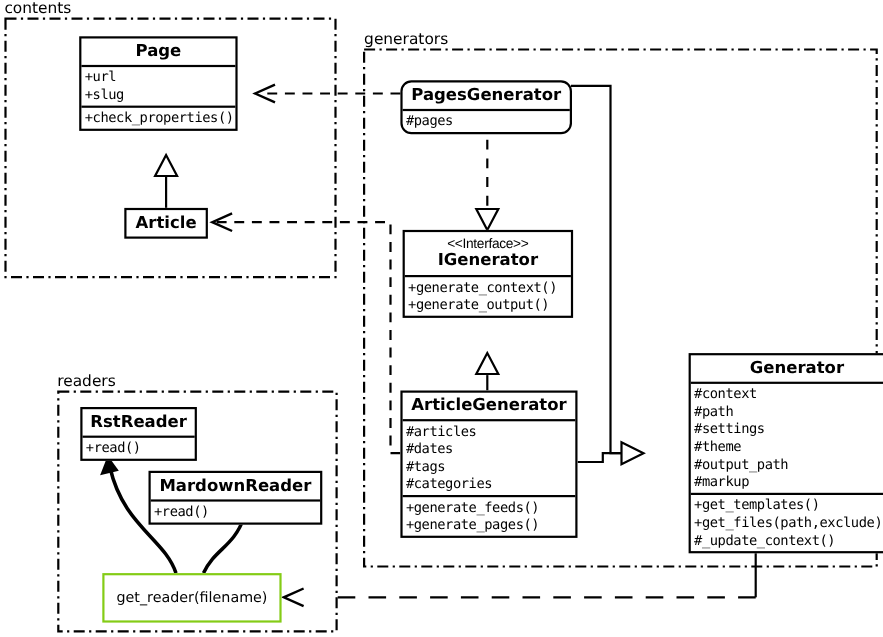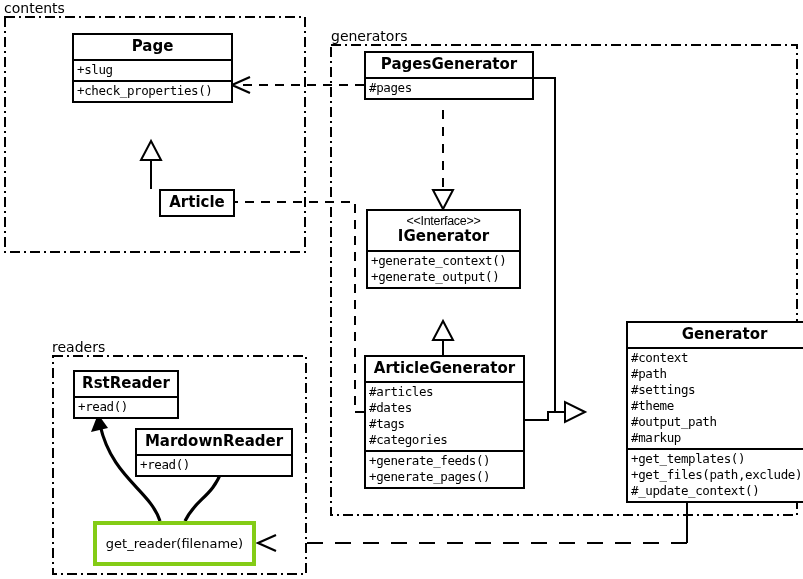--- a/index.html
+++ b/index.html
@@ -66,21 +66,21 @@
     font-size: 12.5px;
     line-height: 16px;
     color: #000;
     white-space: nowrap;
     letter-spacing: -0.4px;
   }
   .plainbox {
     position: absolute;
     box-sizing: border-box;
     background: #fff;
-    border: 4px solid #84cc16;
+    border: 2px solid #84cc16;
     z-index: 5;
     display: flex;
     align-items: center;
     justify-content: center;
   }
   .plainbox .plain-label {
     font-family: "DejaVu Sans", sans-serif;
     font-size: 13px;
     color: #000;
     white-space: nowrap;
@@ -162,35 +162,36 @@
       <polygon points="226,458 215,473 232,476" fill="#000"></polygon>
     </g>
   </svg>
 
   <div class="pkg-label" style="left:4px; top:0px;">contents</div>
 
   <div class="pkg-label" style="left:331px; top:28px;">generators</div>
 
   <div class="pkg-label" style="left:52px; top:339px;">readers</div>
 
-  <div class="umlbox" style="left:72px; top:33px; width:161px;">
+  <div class="umlbox" style="left:72px; top:33px; width:144px;">
     <div class="title">Page</div>
     <div class="compartment">
+      <div class="row">+url</div>
       <div class="row">+slug</div>
     </div>
     <div class="compartment">
       <div class="row">+check_properties()</div>
     </div>
   </div>
 
-  <div class="umlbox" style="left:113px; top:189px; width:76px;margin-left:46px;">
+  <div class="umlbox" style="left:113px; top:189px; width:76px;">
     <div class="title">Article</div>
   </div>
 
-  <div class="umlbox" style="left:364px; top:51px; width:170px;">
+  <div class="umlbox" style="left:364px; top:73px; width:156px;border-radius:10px;">
     <div class="title">PagesGenerator</div>
     <div class="compartment">
       <div class="row">#pages</div>
     </div>
   </div>
 
   <div class="umlbox" style="left:366px; top:209px; width:155px;">
     <div class="title">
       <span class="stereotype">&lt;&lt;Interface&gt;&gt;</span>
       <span>IGenerator</span>

